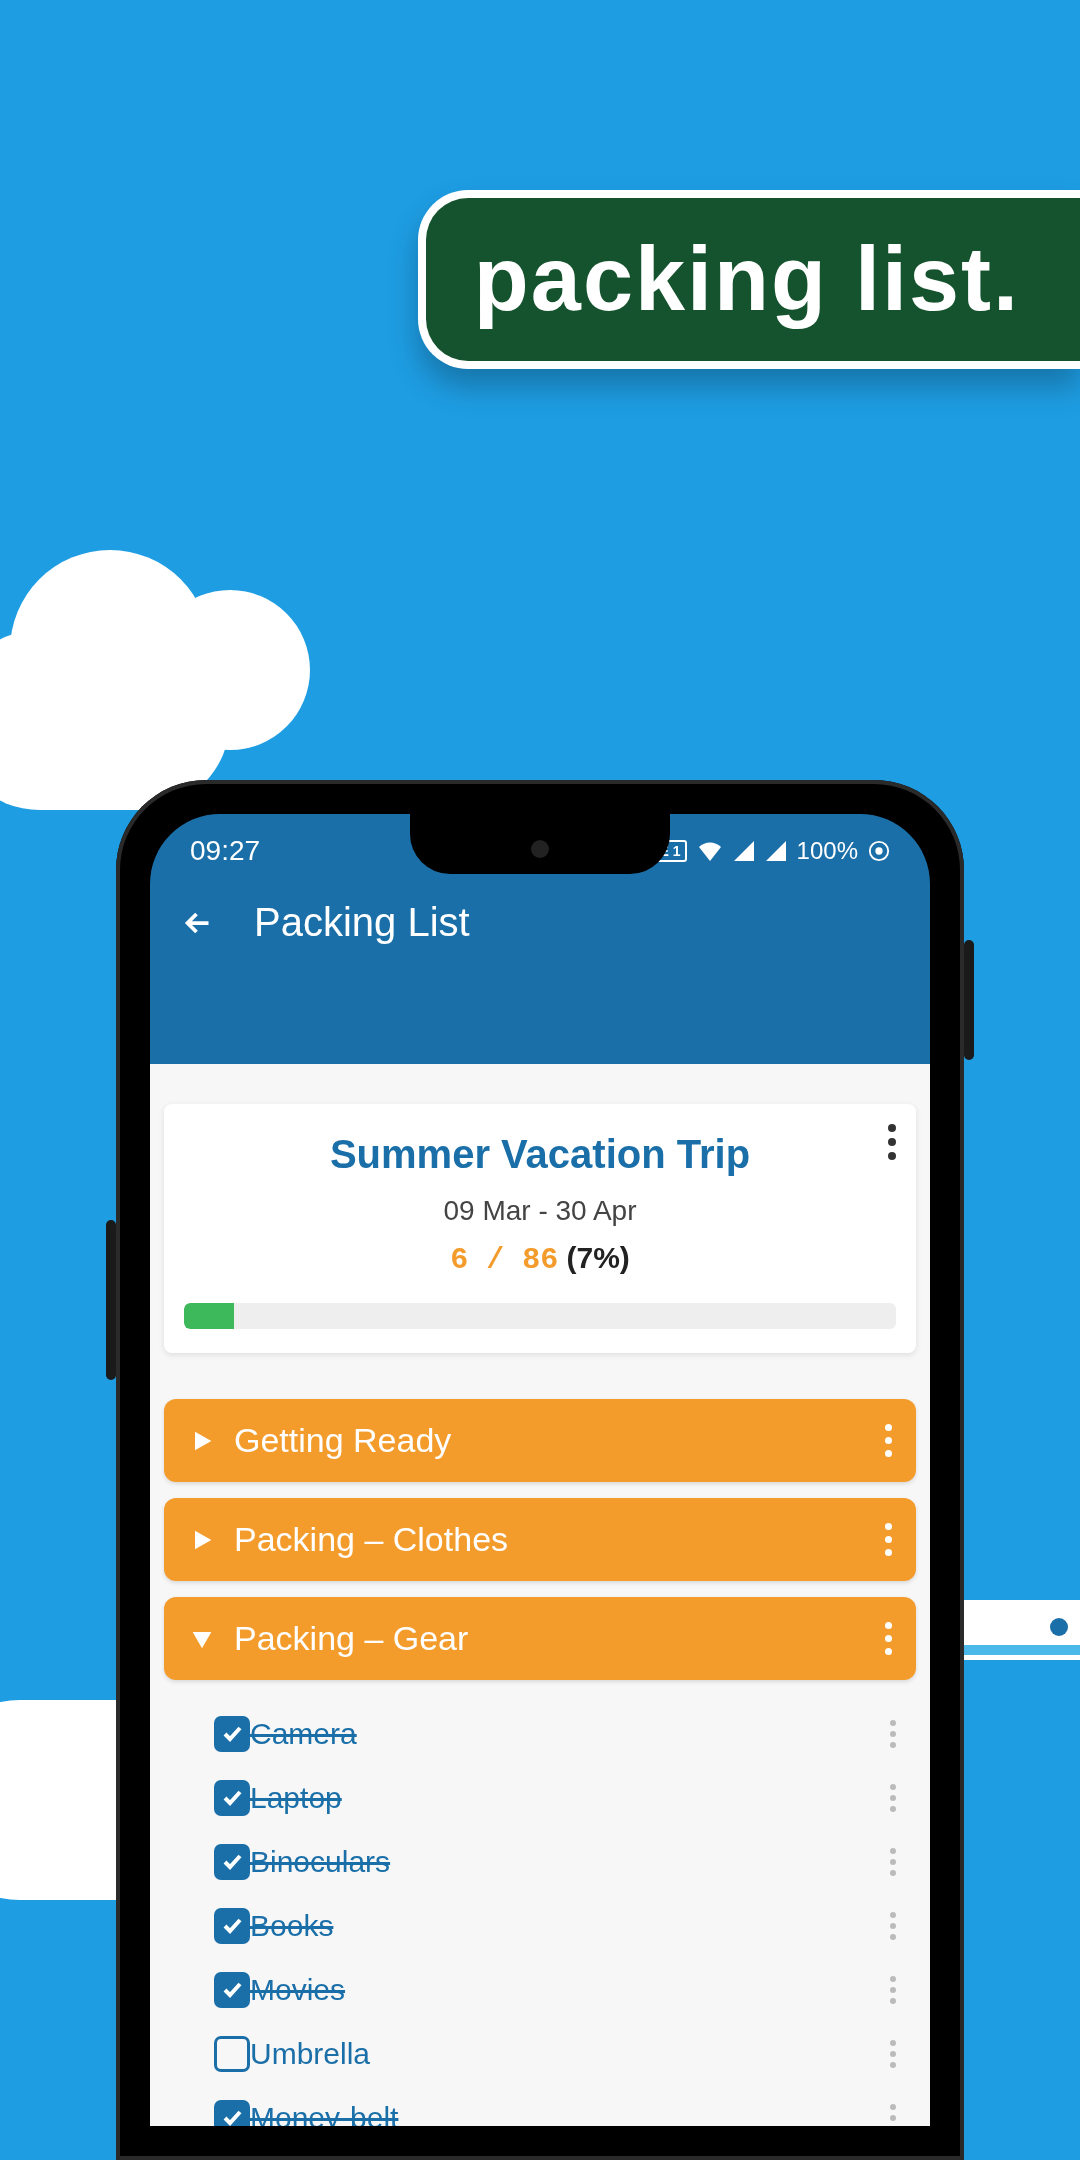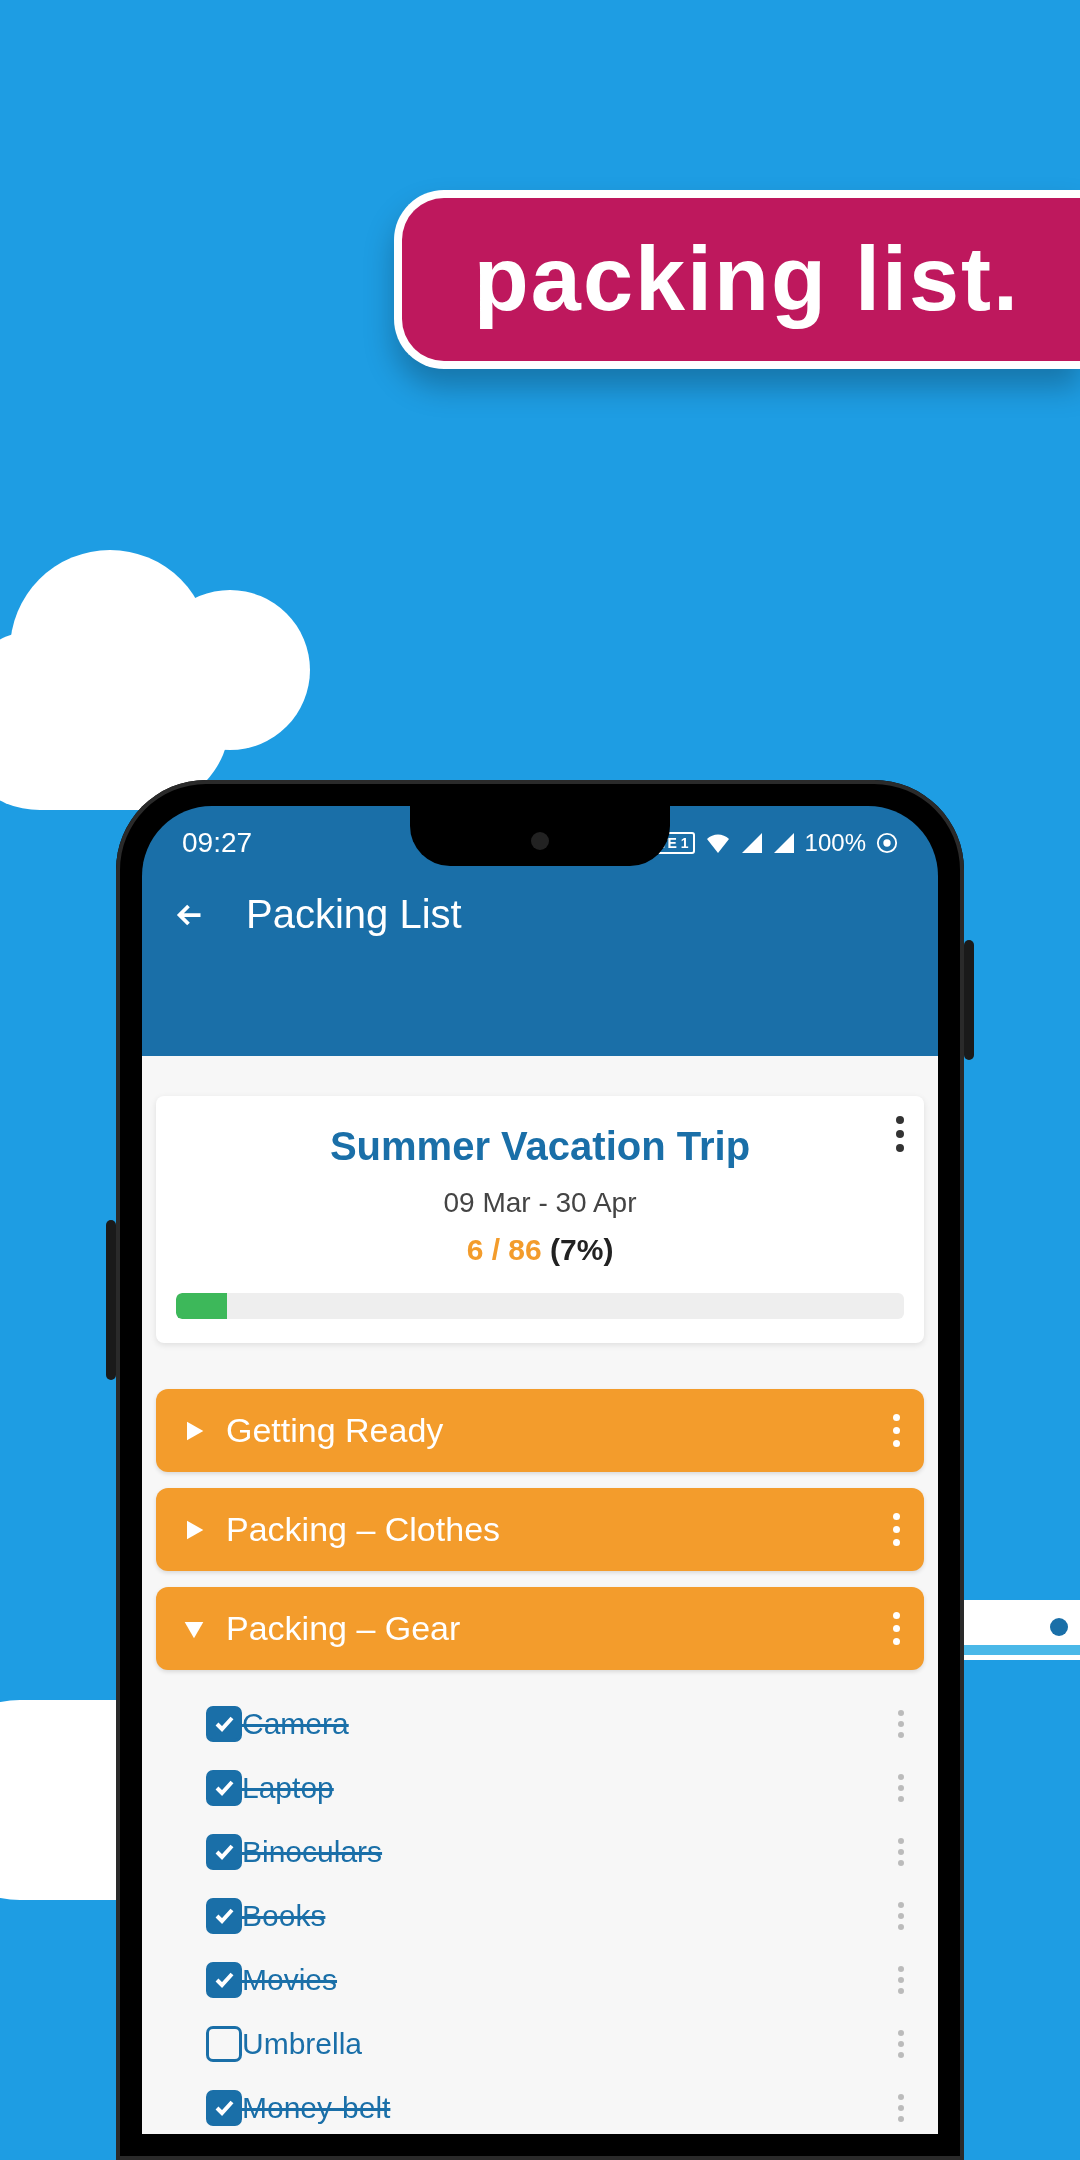--- a/index.html
+++ b/index.html
@@ -25,39 +25,39 @@
 .plane-body { width:280px; height:60px; background:#fff; border-radius:40px 30px 30px 40px; position:absolute; top:30px;}
 .plane-stripe { width:280px; height:10px; background:#4ab8e8; position:absolute; top:75px; border-radius:5px;}
 .plane-windows { position:absolute; top:48px; left:150px; display:flex; gap:12px;}
 .plane-windows span { width:18px; height:18px; background:#1a6fa8; border-radius:50%; display:block;}
 
 
 .top-label {
   position: absolute;
   right: 0;
   top: 190px;
-  background: #be185d;
+  background: #14532d;
   border: 8px solid #fff;
   border-right: none;
   border-radius: 50px 0 0 50px;
-  padding: 30px 60px 30px 72px;
+  padding: 30px 60px 30px 48px;
   box-shadow: 0 18px 30px rgba(0,0,0,0.25);
 }
 .top-label span { color:#fff; font-size:90px; font-weight:600; letter-spacing:2px;}
 
 
 .phone {
   position: absolute;
   left: 116px;
   top: 780px;
   width: 848px;
   height: 1380px;
   background: #000;
   border-radius: 90px 90px 0 0;
-  padding: 26px;
+  padding: 34px;
   box-shadow: 0 0 0 4px #2a2a2a inset;
 }
 .phone-btn-right { position:absolute; right:-10px; top:160px; width:10px; height:120px; background:#1a1a1a; border-radius:5px;}
 .phone-btn-left { position:absolute; left:-10px; top:440px; width:10px; height:160px; background:#1a1a1a; border-radius:5px;}
 
 .screen {
   width: 100%;
   height: 100%;
   background: #1a6fa8;
   border-radius: 70px 70px 0 0;
@@ -125,21 +125,21 @@
   margin: 40px 14px 16px 14px;
   background:#fff;
   border-radius:8px;
   box-shadow: 0 2px 6px rgba(0,0,0,0.1);
   padding: 28px 20px 24px 20px;
   text-align:center;
 }
 .trip-title { color:#1a6fa8; font-size:40px; font-weight:700;}
 .trip-dates { color:#444; font-size:28px; margin-top:18px;}
 .progress-text { margin-top:14px; font-size:30px; }
-.progress-text .fraction { color:#f39c2c; font-weight:700;}
+.progress-text .fraction { color:#f39c2c; font-weight:700;font-family:Liberation Mono, monospace;}
 .progress-text .percent { color:#222; font-weight:700;}
 .more-dots-card { position:absolute; right:20px; top:20px; display:flex; flex-direction:column; gap:6px;}
 .more-dots-card span { width:8px; height:8px; background:#333; border-radius:50%;}
 .progress-bar { margin-top:26px; height:26px; background:#eee; border-radius:6px; overflow:hidden;}
 .progress-fill { height:100%; background:#3db85a; border-radius:6px 0 0 6px;}
 
 .sections { padding: 30px 14px 0 14px; position:relative;}
 
 .section-header {
   background:#f39c2c;

